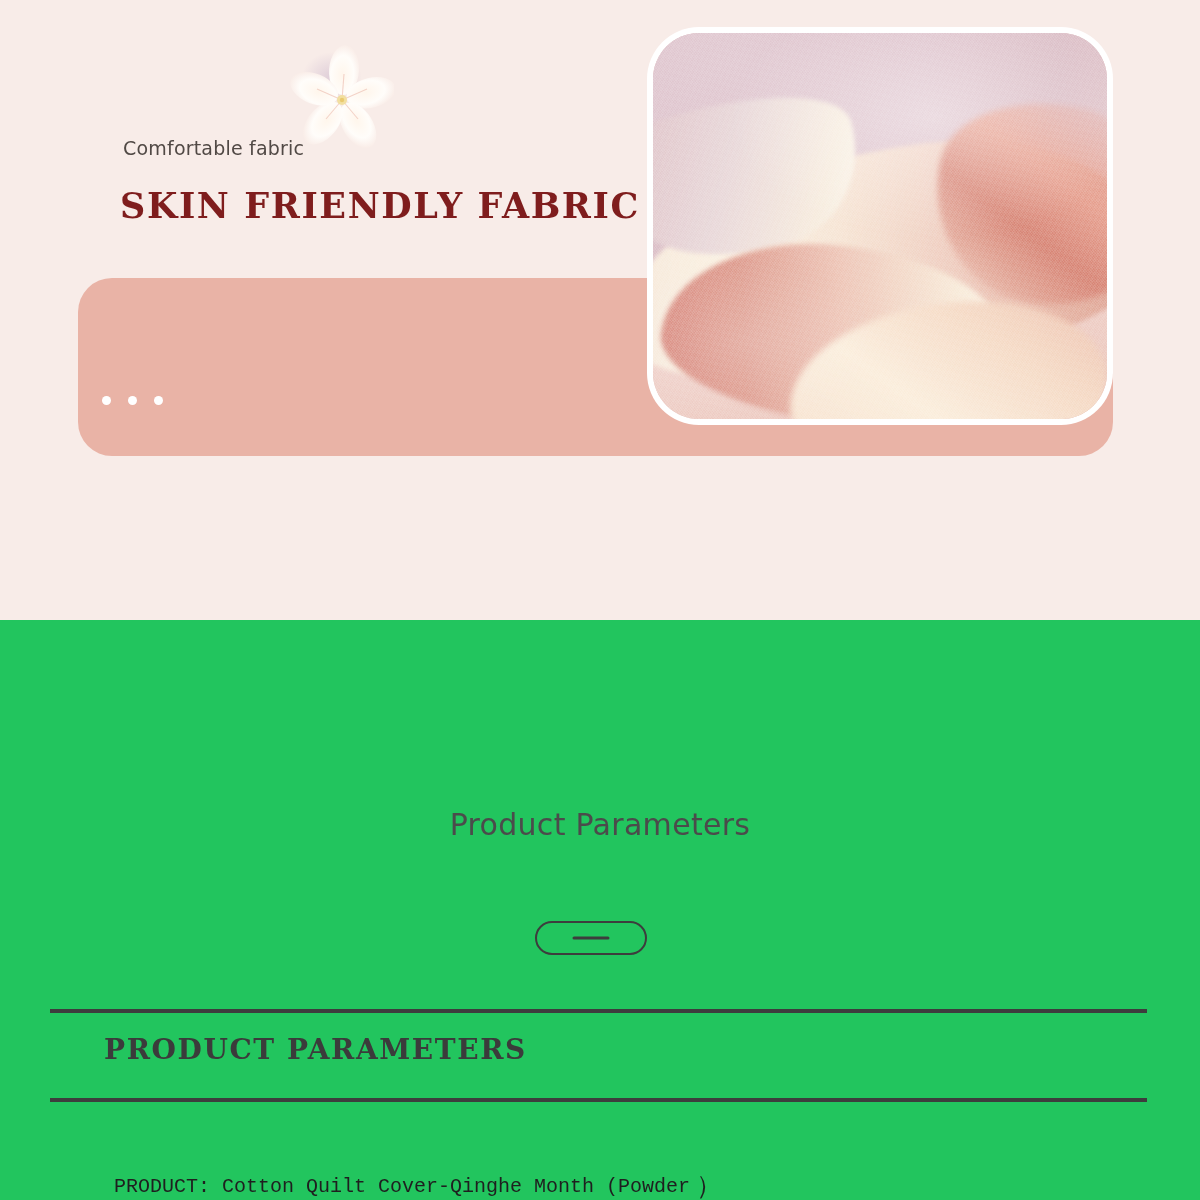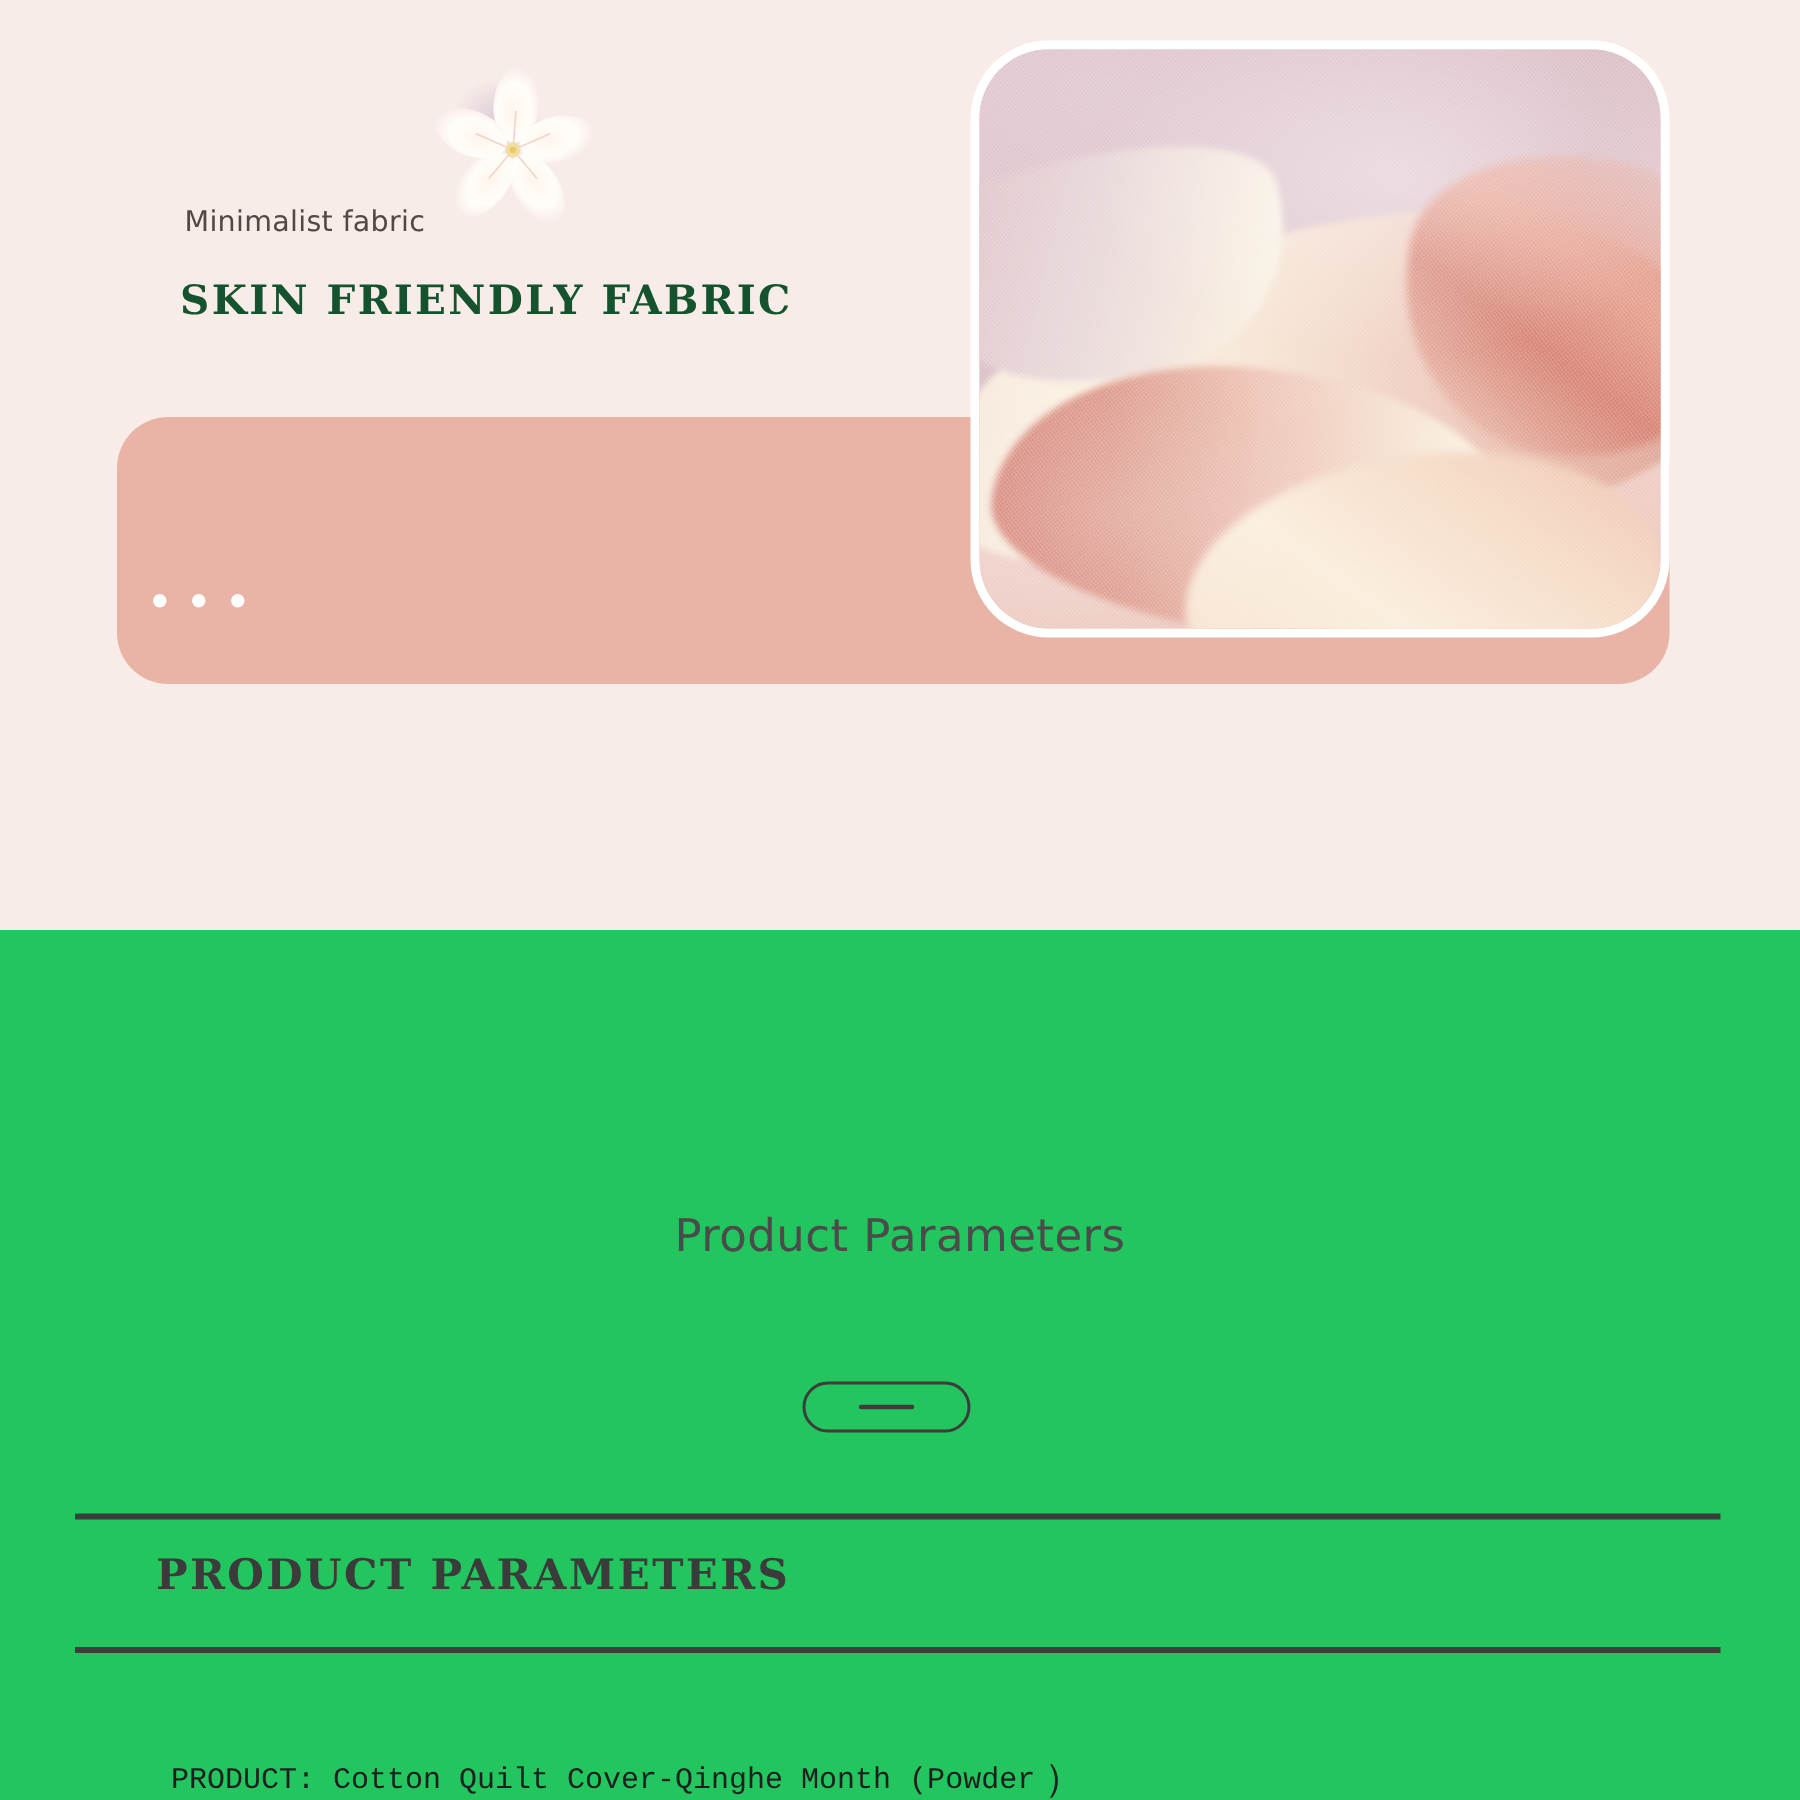--- a/index.html
+++ b/index.html
@@ -45,23 +45,23 @@
     letter-spacing: 0.2px;
     white-space: nowrap;
   }
 
   
   #headline {
     position: absolute;
     left: 120px;
     top: 185px;
     font-family: "DejaVu Serif", serif;
-    font-size: 27px;
+    font-size: 35px;
     font-weight: 700;
-    color: #14532d;
+    color: #7f1d1d;
     letter-spacing: 1.6px;
     white-space: nowrap;
   }
 
   
   #banner {
     position: absolute;
     left: 78px;
     top: 278px;
     width: 1035px;
@@ -286,21 +286,21 @@
             <path d="M0 0 L16 19"></path>
           <path d="M0 0 L-16 19"></path>
             <path d="M0 0 L-25 -11"></path>
         </g>
         <circle cx="0" cy="0" r="5" fill="#f2dfa0"></circle>
         <circle cx="0" cy="0" r="2.2" fill="#e9c96f"></circle>
       </g>
     </svg>
   </div>
 
-  <div id="kicker">Minimalist fabric</div>
+  <div id="kicker">Comfortable fabric</div>
   <div id="headline">SKIN  FRIENDLY  FABRIC</div>
 
   <div id="banner">
     <div id="banner-dots">
       <span class="dot"></span>
       <span class="dot"></span>
       <span class="dot"></span>
     </div>
   </div>
 

